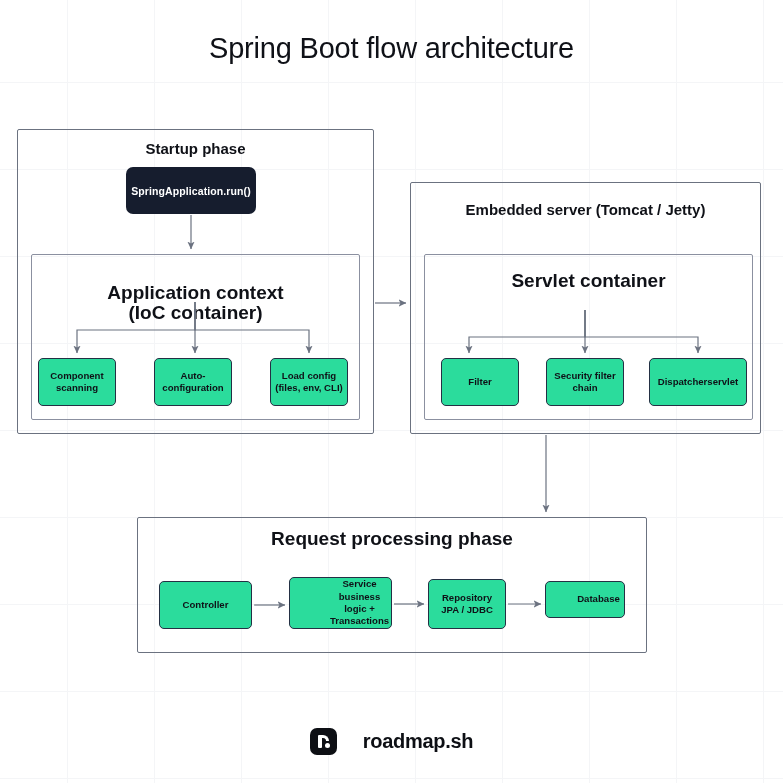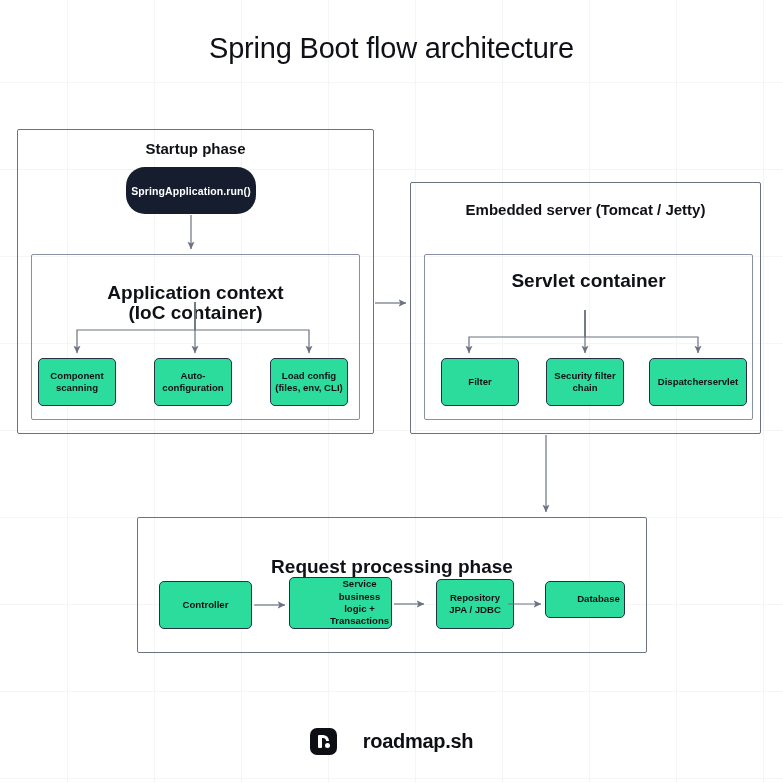--- a/index.html
+++ b/index.html
@@ -166,21 +166,21 @@
 <body>
 
 <div class="canvas">
 
   <div class="title">Spring Boot flow architecture</div>
 
   <div class="panel" style="left:17px; top:129px; width:357px; height:305px;">
     <div class="panel-title" style="top:10px; font-size:15px;">Startup phase</div>
   </div>
 
-  <div class="dark-node" style="left:126px; top:167px; width:130px; height:47px;border-radius:19px;">SpringApplication.run()</div>
+  <div class="dark-node" style="left:126px; top:167px; width:130px; height:47px;">SpringApplication.run()</div>
 
   <div class="subpanel" style="left:31px; top:254px; width:329px; height:166px;">
     <div class="subpanel-title" style="top:28px; font-size:19px;">
       <div>Application context</div>
       <div>(IoC container)</div>
     </div>
   </div>
 
   <div class="node" style="left:38px; top:358px; width:78px; height:48px;">Component scanning</div>
   <div class="node" style="left:154px; top:358px; width:78px; height:48px;">Auto-configuration</div>
@@ -192,26 +192,26 @@
 
   <div class="subpanel" style="left:424px; top:254px; width:329px; height:166px;">
     <div class="subpanel-title" style="top:16px; font-size:19px;">Servlet container</div>
   </div>
 
   <div class="node" style="left:441px; top:358px; width:78px; height:48px;">Filter</div>
   <div class="node" style="left:546px; top:358px; width:78px; height:48px;">Security filter chain</div>
   <div class="node" style="left:649px; top:358px; width:98px; height:48px;">Dispatcherservlet</div>
 
   <div class="panel" style="left:137px; top:517px; width:510px; height:136px;">
-    <div class="panel-title" style="top:10px; font-size:19px;margin-top:28px;">Request processing phase</div>
+    <div class="panel-title" style="top:10px; font-size:19px;">Request processing phase</div>
   </div>
 
   <div class="node" style="left:159px; top:581px; width:93px; height:48px;">Controller</div>
   <div class="node" style="left:289px; top:577px; width:103px; height:52px;padding-left:42px;">Service business logic + Transactions</div>
-  <div class="node" style="left:428px; top:579px; width:78px; height:50px;margin-left:8px;">Repository JPA / JDBC</div>
+  <div class="node" style="left:428px; top:579px; width:78px; height:50px;">Repository JPA / JDBC</div>
   <div class="node" style="left:545px; top:581px; width:80px; height:37px;padding-left:31px;">Database</div>
 
   <svg class="overlay" viewBox="0 0 783 783">
     <defs>
       <marker id="ah" markerWidth="8" markerHeight="8" refX="6.2" refY="3" orient="auto">
         <path d="M0,0 L6.4,3 L0,6 L1.6,3 z" fill="#6b7280"></path>
       </marker>
     </defs>
     <g stroke="#6b7280" stroke-width="1.2" fill="none" marker-end="url(#ah)">
 

